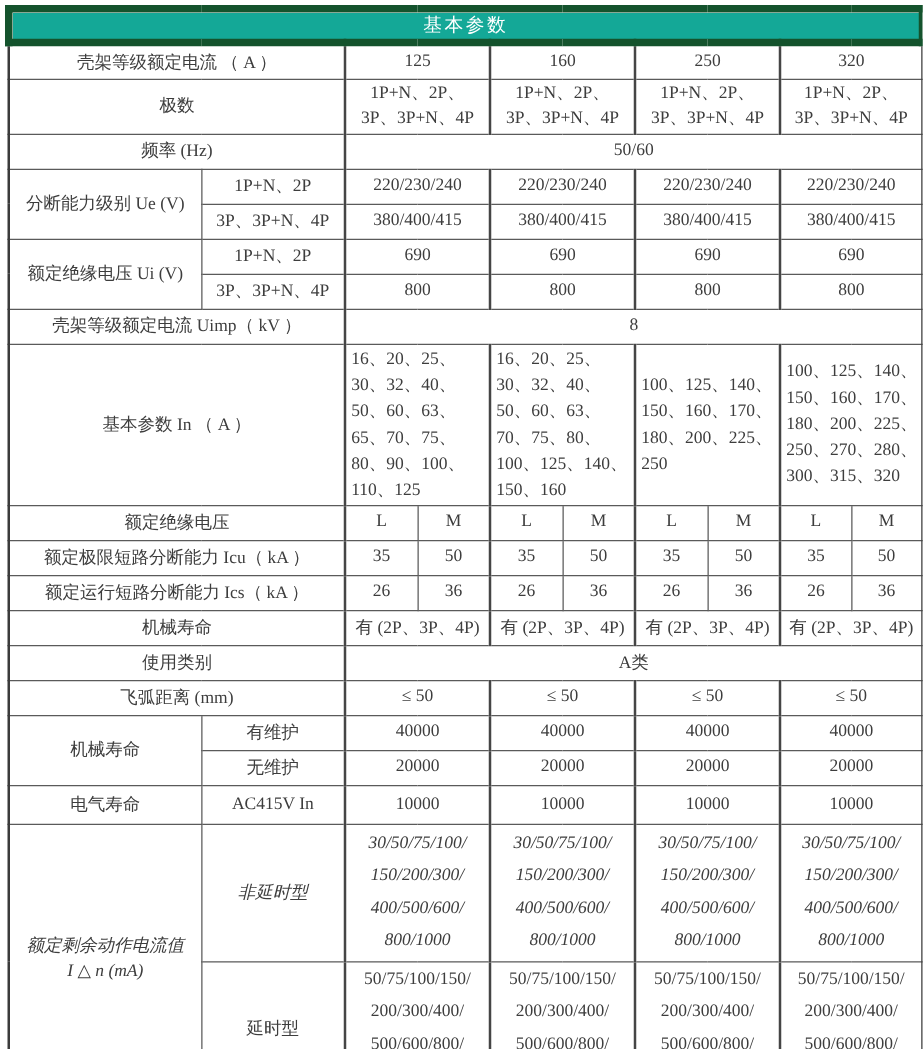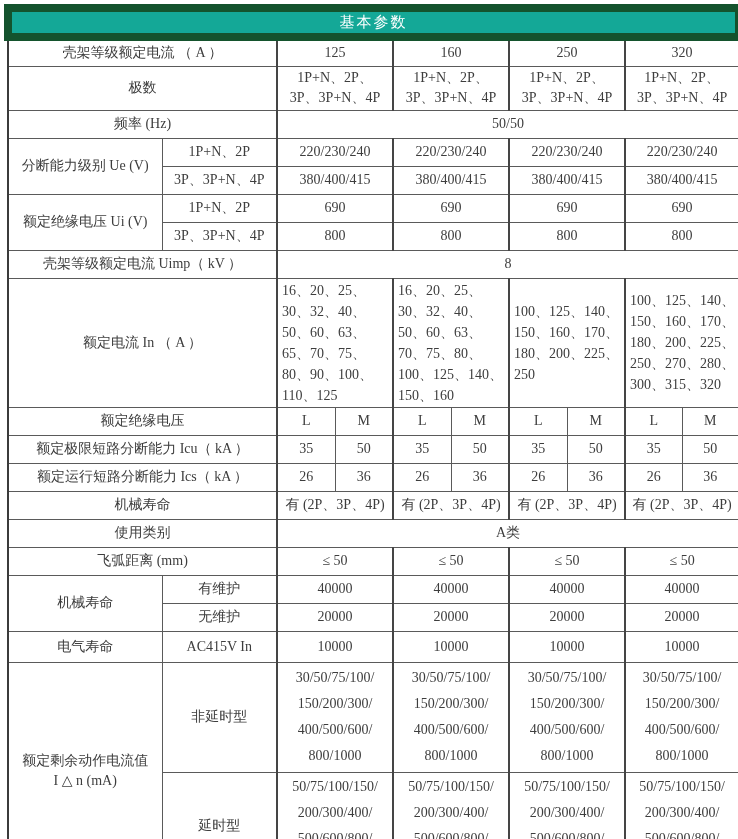--- a/index.html
+++ b/index.html
@@ -23,34 +23,34 @@
     vertical-align: middle;
     font-size: 14px;
     padding: 1px 3px;
     overflow: hidden;
   }
   td.head {
     background: #14a897;
     color: #ffffff;
     font-size: 15px;
     letter-spacing: 2px;
-    border: 8px solid #14532d;
+    border: 6px solid #14532d;
   }
   td.mv { border-left: 2px solid #454545; }
   td.pre { white-space: pre-line; line-height: 20px; }
   td.lines6 { line-height: 21px; }
   td.lines4 { line-height: 26px; }
   td.left { text-align: left; padding-left: 4px; }
   tr.hh  td { height: 21px; }
   tr.h29 td { height: 29px; }
   tr.h44 td { height: 44px; }
   tr.h28 td { height: 28px; }
   tr.h31 td { height: 31px; text-align: center; }
   tr.h128 td { height: 128px; }
-  tr.h110 td { height: 110px; }
+  tr.h110 td { height: 110px; font-style: italic; }
   tr.h104 td { height: 104px; }
 </style>
 </head>
 <body>
 
 <div class="wrap">
 <table class="spec">
 <colgroup>
   <col style="width:154px">
   <col style="width:115px">
@@ -84,21 +84,21 @@
   <td colspan="2" class="mv pre">1P+N、2P、
 3P、3P+N、4P</td>
   <td colspan="2" class="mv pre">1P+N、2P、
 3P、3P+N、4P</td>
   <td colspan="2" class="mv pre">1P+N、2P、
 3P、3P+N、4P</td>
 </tr>
 
 <tr class="h28">
   <td colspan="2">频率 (Hz)</td>
-  <td colspan="8" class="mv">50/50</td>
+  <td colspan="8" class="mv">50/60</td>
 </tr>
 
 <tr class="h28">
   <td rowspan="2">分断能力级别 Ue (V)</td>
   <td>1P+N、2P</td>
   <td colspan="2" class="mv">220/230/240</td>
   <td colspan="2" class="mv">220/230/240</td>
   <td colspan="2" class="mv">220/230/240</td>
   <td colspan="2" class="mv">220/230/240</td>
 </tr>
@@ -125,21 +125,21 @@
   <td colspan="2" class="mv">800</td>
   <td colspan="2" class="mv">800</td>
 </tr>
 
 <tr class="h28">
   <td colspan="2">壳架等级额定电流 Uimp（ kV ）</td>
   <td colspan="8" class="mv">8</td>
 </tr>
 
 <tr class="h128">
-  <td colspan="2">额定电流 In （ A ）</td>
+  <td colspan="2">基本参数 In （ A ）</td>
   <td colspan="2" class="mv pre lines6 left">16、20、25、
 30、32、40、
 50、60、63、
 65、70、75、
 80、90、100、
 110、125</td>
   <td colspan="2" class="mv pre lines6 left">16、20、25、
 30、32、40、
 50、60、63、
 70、75、80、

